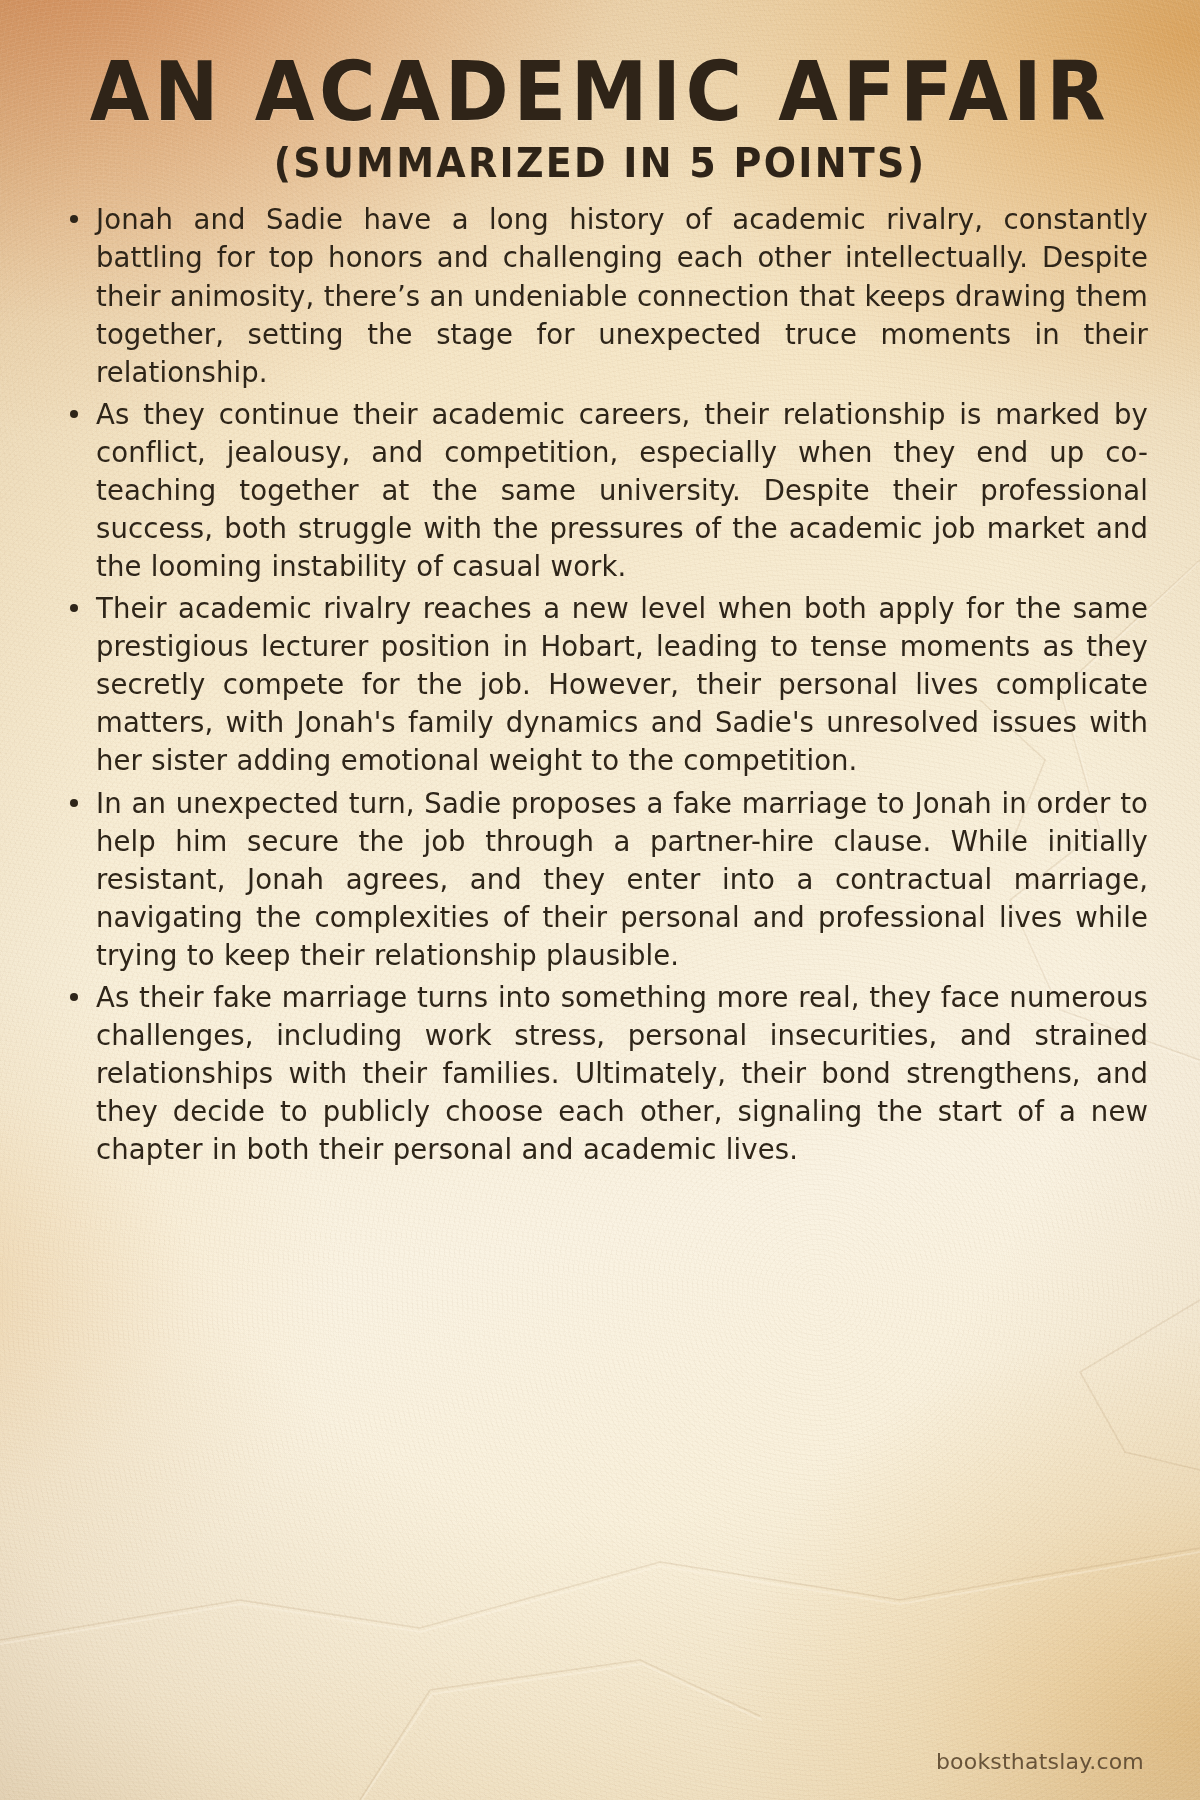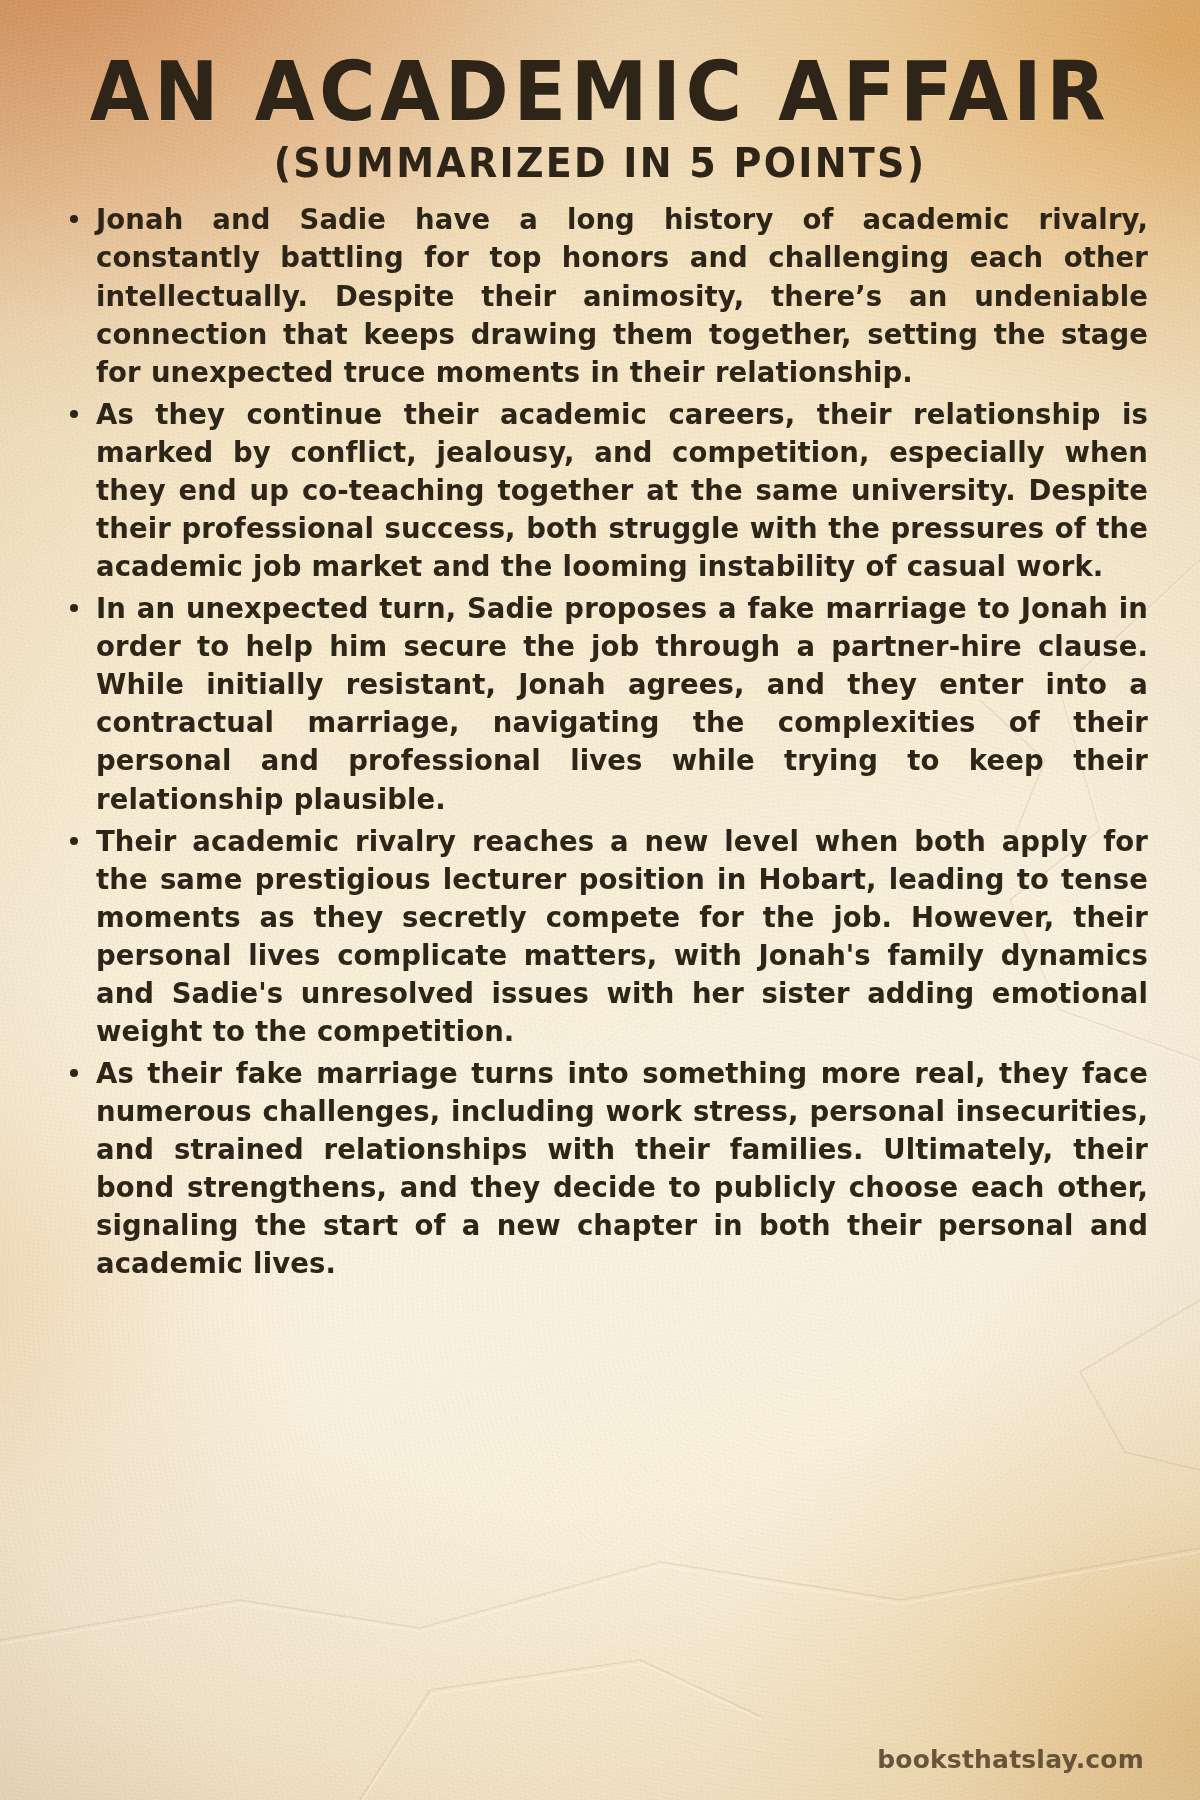--- a/index.html
+++ b/index.html
@@ -121,21 +121,21 @@
     margin: 16px 0 0 0;
     padding: 0 0 0 8px;
     list-style: none;
     flex: 1;
   }
   .point {
     position: relative;
     margin: 0 0 4px 0;
     padding-left: 36px;
     font-family: "DejaVu Sans", sans-serif;
-    font-weight: 700;
+    font-weight: 400;
     font-size: 27.5px;
     line-height: 1.385;
     color: #2e2519;
     text-align: justify;
     text-justify: inter-word;
     letter-spacing: 0.1px;
     word-spacing: 0.5px;
   }
   .point:last-child { margin-bottom: 8px; }
   .point .dot {
@@ -149,22 +149,22 @@
   }
 
   .footer {
     position: absolute;
     right: 56px;
     bottom: 26px;
     z-index: 6;
   }
   .footer-mark {
     font-family: "DejaVu Sans", sans-serif;
-    font-weight: 700;
-    font-size: 25px;
+    font-weight: 400;
+    font-size: 22px;
     letter-spacing: 0.2px;
     color: #5e4a31;
     opacity: 0.92;
   }
 </style>
 </head>
 <body>
 
 <div class="poster">
 
@@ -199,25 +199,25 @@
       <li class="point">
         <span class="dot"></span>
         <span>Jonah and Sadie have a long history of academic rivalry, constantly battling for top honors and challenging each other intellectually. Despite their animosity, there’s an undeniable connection that keeps drawing them together, setting the stage for unexpected truce moments in their relationship.</span>
       </li>
       <li class="point">
         <span class="dot"></span>
         <span>As they continue their academic careers, their relationship is marked by conflict, jealousy, and competition, especially when they end up co-teaching together at the same university. Despite their professional success, both struggle with the pressures of the academic job market and the looming instability of casual work.</span>
       </li>
       <li class="point">
         <span class="dot"></span>
+        <span>Their academic rivalry reaches a new level when both apply for the same prestigious lecturer position in Hobart, leading to tense moments as they secretly compete for the job. However, their personal lives complicate matters, with Jonah's family dynamics and Sadie's unresolved issues with her sister adding emotional weight to the competition.</span>
+      </li>
+      <li class="point">
+        <span class="dot"></span>
         <span>In an unexpected turn, Sadie proposes a fake marriage to Jonah in order to help him secure the job through a partner-hire clause. While initially resistant, Jonah agrees, and they enter into a contractual marriage, navigating the complexities of their personal and professional lives while trying to keep their relationship plausible.</span>
-      </li>
-      <li class="point">
-        <span class="dot"></span>
-        <span>Their academic rivalry reaches a new level when both apply for the same prestigious lecturer position in Hobart, leading to tense moments as they secretly compete for the job. However, their personal lives complicate matters, with Jonah's family dynamics and Sadie's unresolved issues with her sister adding emotional weight to the competition.</span>
       </li>
       <li class="point">
         <span class="dot"></span>
         <span>As their fake marriage turns into something more real, they face numerous challenges, including work stress, personal insecurities, and strained relationships with their families. Ultimately, their bond strengthens, and they decide to publicly choose each other, signaling the start of a new chapter in both their personal and academic lives.</span>
       </li>
     </ul>
 
   </div>
 
   <div class="footer">

